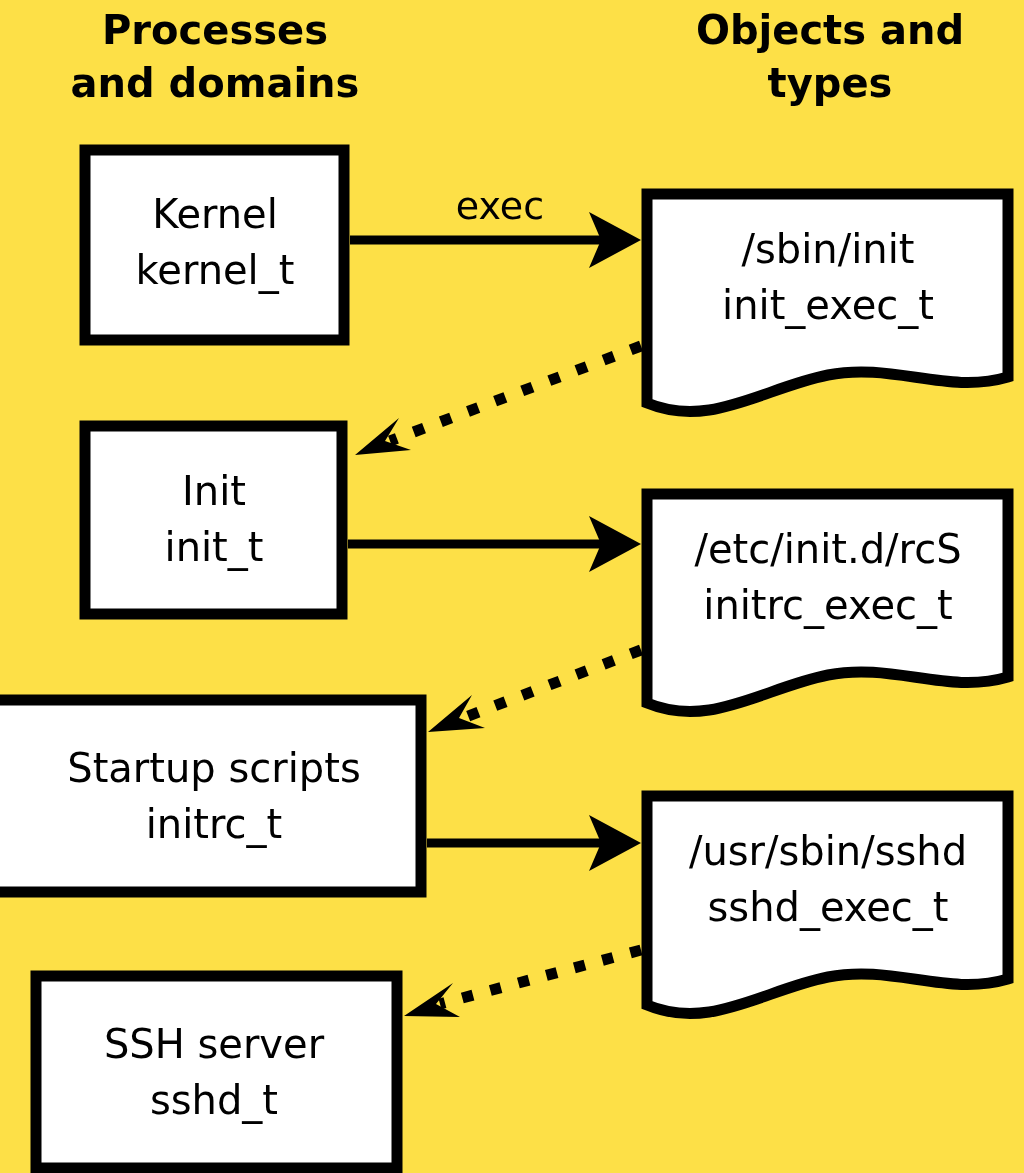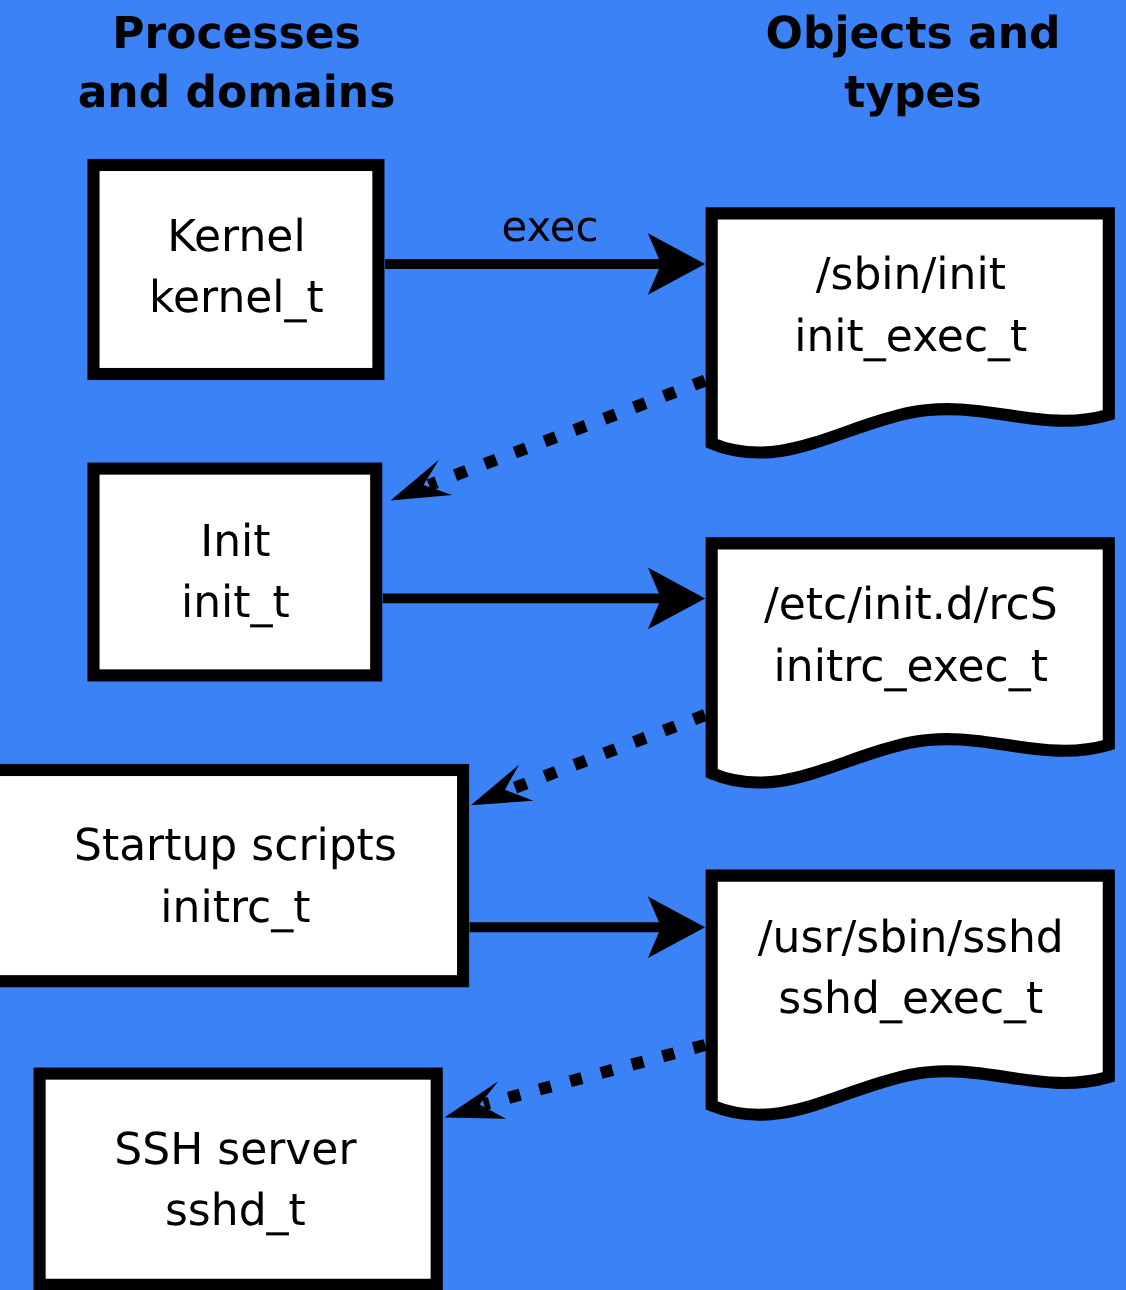--- a/index.html
+++ b/index.html
@@ -8,21 +8,21 @@
     padding: 0;
     background: #ffffff;
   }
   body {
     font-family: "DejaVu Sans", sans-serif;
   }
   #diagram-root {
     position: relative;
     width: 1024px;
     height: 1173px;
-    background: #3b82f6;
+    background: #fde047;
     overflow: hidden;
   }
   #diagram-svg {
     position: absolute;
     top: 0;
     left: 0;
     width: 1024px;
     height: 1173px;
   }
   .col-title {

